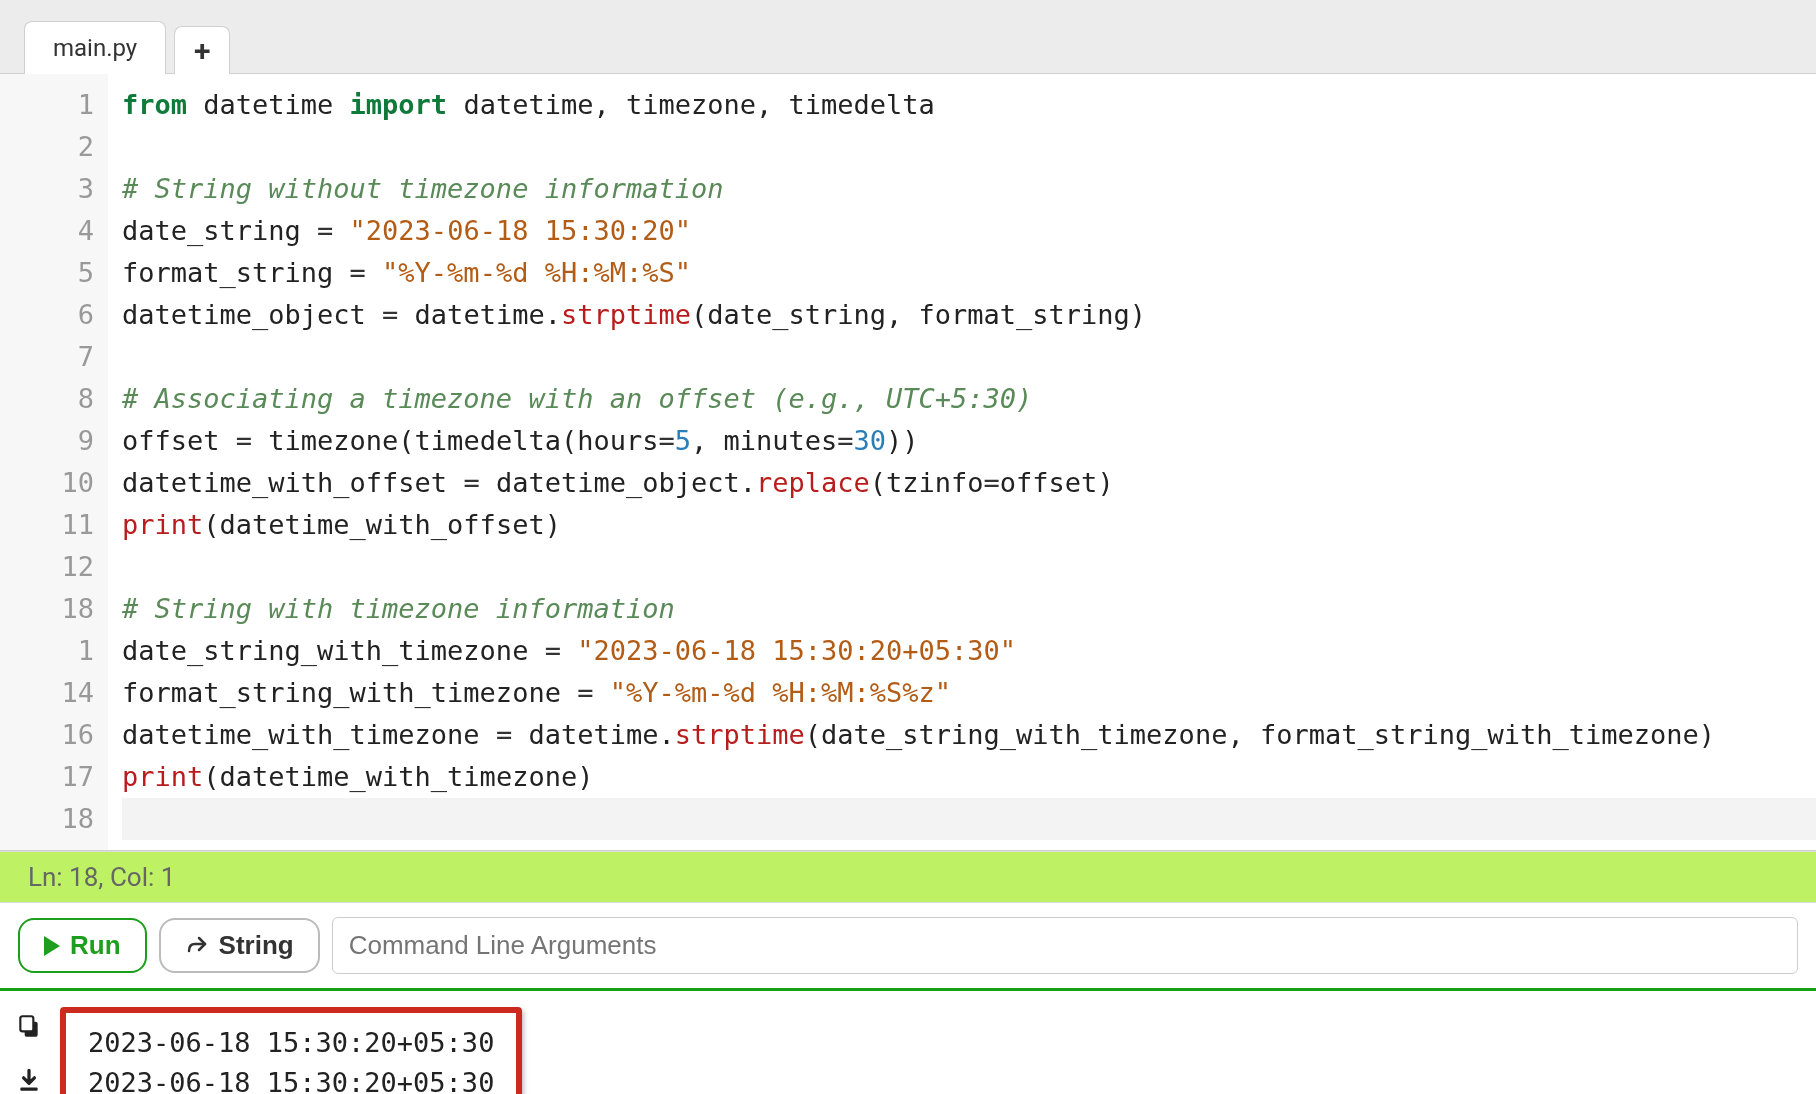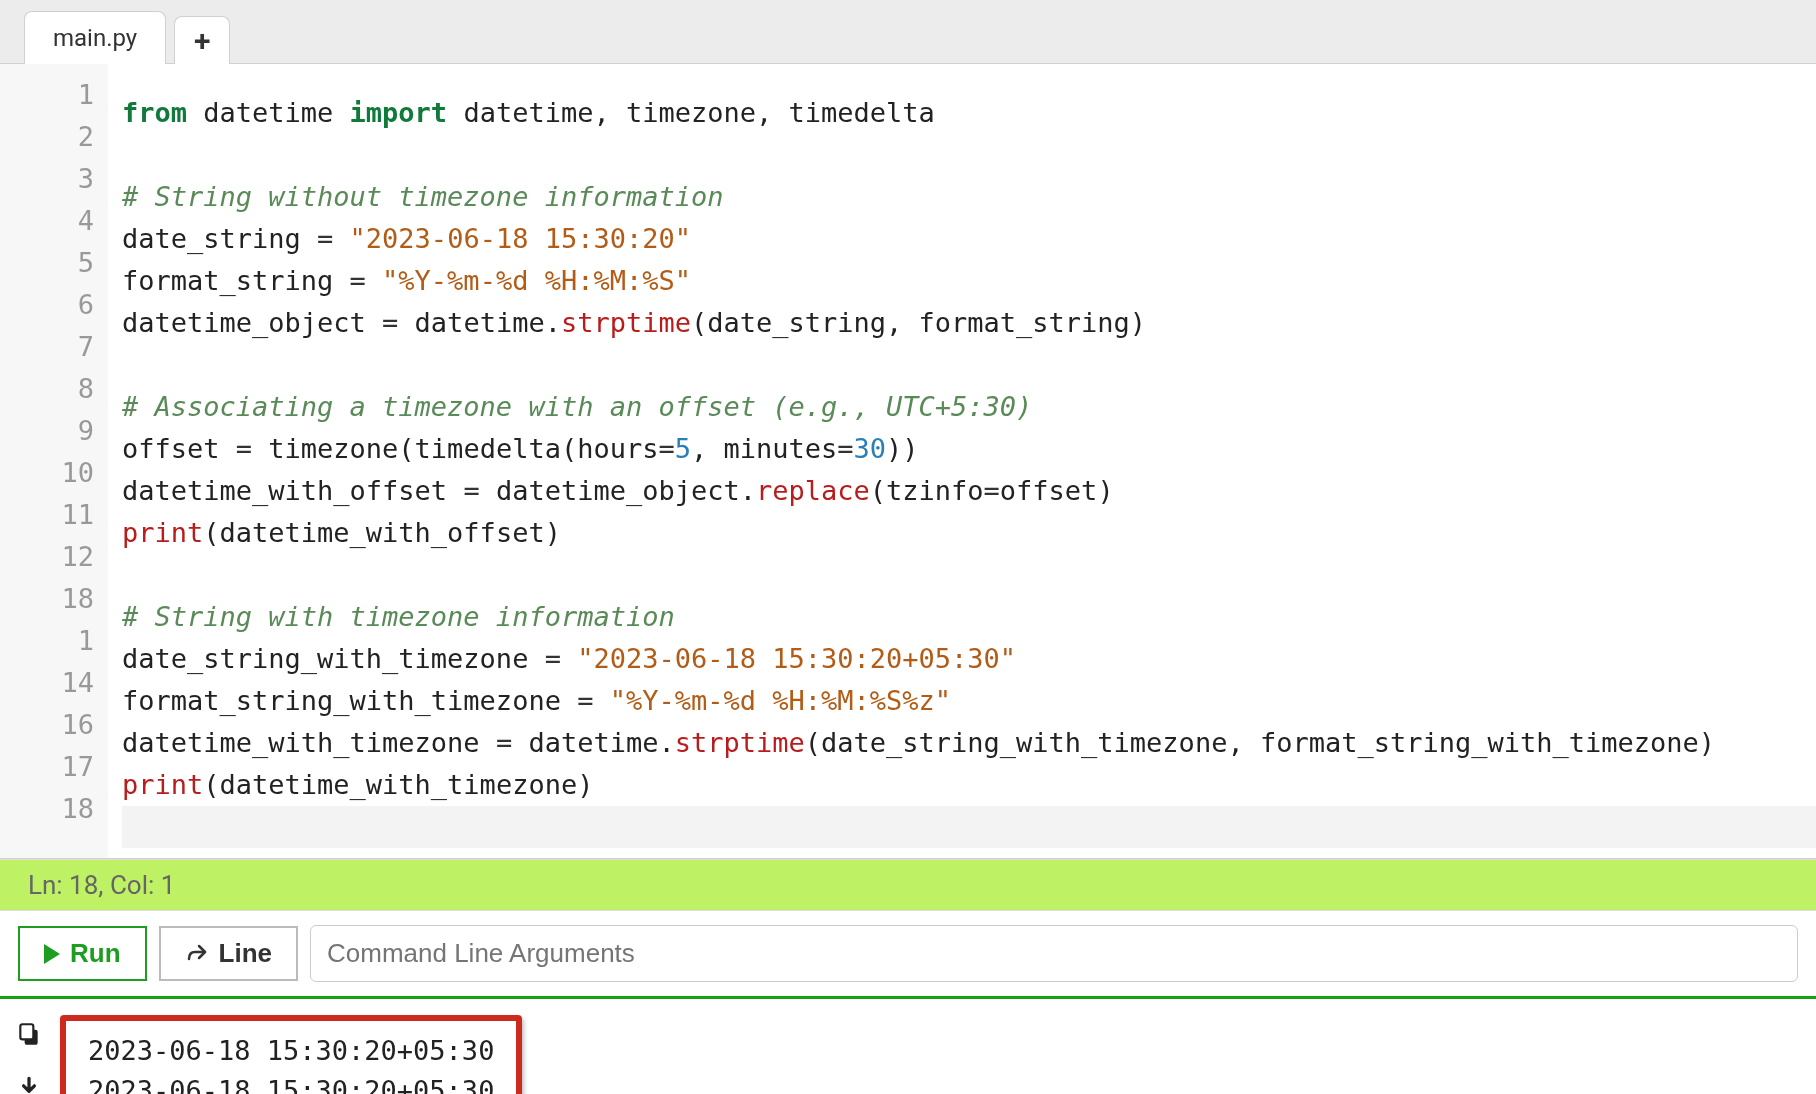--- a/index.html
+++ b/index.html
@@ -6,21 +6,21 @@
 body {
   font-family: -apple-system, BlinkMacSystemFont, "Segoe UI", Roboto, sans-serif;
   background: #fff;
   width: 1816px;
   height: 1094px;
   overflow: hidden;
 }
 .topbar {
   background: #ececec;
   border-bottom: 1px solid #d0d0d0;
-  height: 64px;
+  height: 74px;
   display: flex;
   align-items: flex-end;
   padding-left: 24px;
 }
 .tab {
   background: #fff;
   border: 1px solid #d0d0d0;
   border-bottom: none;
   border-top-left-radius: 8px;
   border-top-right-radius: 8px;
@@ -60,21 +60,21 @@
   padding: 10px 14px 10px 0;
   color: #999;
   font-family: "Menlo","Consolas","DejaVu Sans Mono",monospace;
   font-size: 27px;
   line-height: 42px;
   width: 108px;
   user-select: none;
 }
 .gutter div { height: 42px; }
 .code {
-  padding: 28px 0 10px 14px;
+  padding: 10px 0 10px 14px;
   font-family: "Menlo","Consolas","DejaVu Sans Mono",monospace;
   font-size: 27px;
   line-height: 42px;
   white-space: pre;
   flex: 1;
 }
 .code .line { height: 42px; }
 .code .line.hl { background: #f3f3f3; }
 .kw  { color: #0f7a3a; font-weight: 600; }
 .cm  { color: #598a58; font-style: italic; }
@@ -99,21 +99,21 @@
   gap: 12px;
   border-bottom: 3px solid #15a015;
 }
 .btn {
   display: inline-flex;
   align-items: center;
   gap: 10px;
   border: 2px solid #1e9e1e;
   color: #1e9e1e;
   background: #fff;
-  border-radius: 0;
+  border-radius: 16px;
   padding: 10px 24px;
   font-size: 26px;
   font-weight: 700;
   cursor: pointer;
 }
 .btn.secondary {
   border-color: #bbb;
   color: #333;
   font-weight: 700;
 }
@@ -196,21 +196,21 @@
     <span class="play-icon"></span>
     <span>Run</span>
   </button>
   <button class="btn secondary">
     <span class="share-icon">
       <svg width="24" height="24" viewBox="0 0 24 24" fill="none" stroke="#333" stroke-width="2.5">
         <path d="M14 4l6 6-6 6" stroke-linecap="round" stroke-linejoin="round"></path>
         <path d="M20 10H10c-4 0-6 3-6 7" stroke-linecap="round" stroke-linejoin="round"></path>
       </svg>
     </span>
-    <span>Line</span>
+    <span>String</span>
   </button>
   <input class="cli-input" placeholder="Command Line Arguments" style="">
 </div>
 
 <div class="output-wrap">
   <div class="out-icons">
     <span>
       <svg width="26" height="26" viewBox="0 0 24 24" fill="#222">
         <rect x="8" y="8" width="12" height="14" rx="2" fill="#222"></rect>
         <rect x="4" y="3" width="12" height="14" rx="2" fill="#fff" stroke="#222" stroke-width="2"></rect>

